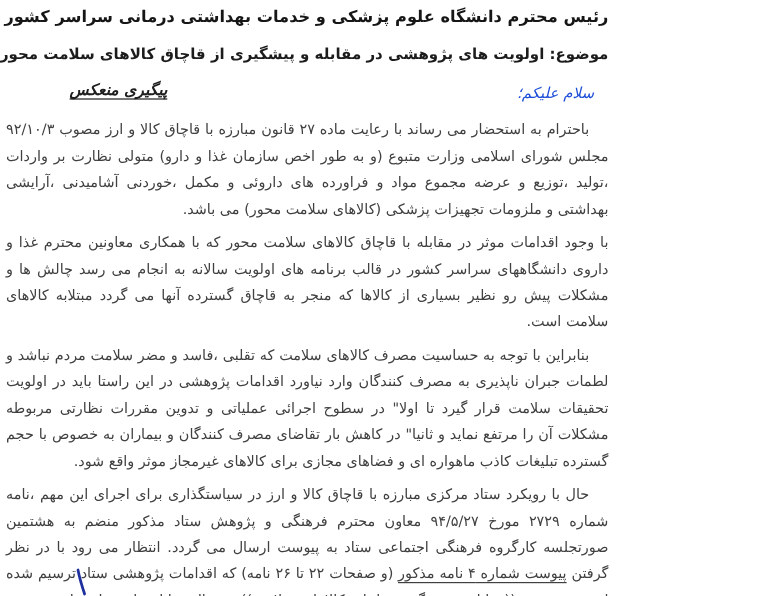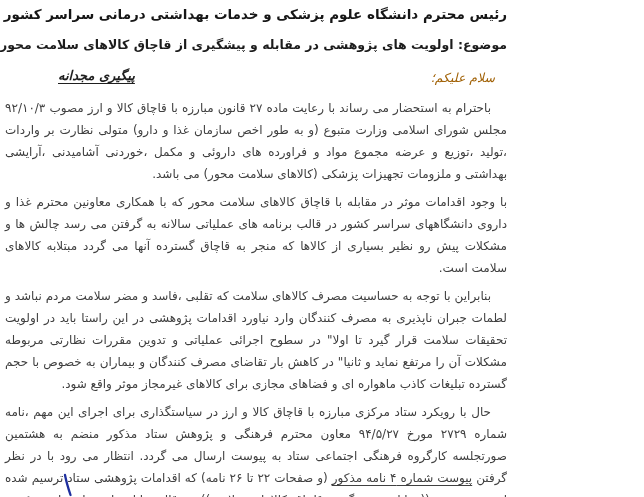--- a/index.html
+++ b/index.html
@@ -37,21 +37,21 @@
     font-weight: bold;
     color: #1c1c1c;
     white-space: nowrap;
   }
   .salutation {
     position: absolute;
     top: 70px;
     right: 17px;
     font-size: 12.5px;
     font-style: italic;
-    color: #a16207;
+    color: #1d4ed8;
   }
   .followup-note {
     position: absolute;
     top: 68px;
     left: 58px;
     font-size: 13px;
     font-style: italic;
     font-weight: bold;
     text-decoration: underline;
     text-underline-offset: 3px;
@@ -90,25 +90,25 @@
 <body>
 
 <div class="page">
 
   <div class="recipient-title">رئیس محترم دانشگاه علوم پزشکی و خدمات بهداشتی درمانی سراسر کشور</div>
 
   <div class="subject-line">موضوع: اولویت های پژوهشی در مقابله و پیشگیری از قاچاق کالاهای سلامت محور</div>
 
   <div class="salutation">سلام علیکم؛</div>
 
-  <div class="followup-note">پیگیری مجدانه</div>
+  <div class="followup-note">پیگیری منعکس</div>
 
   <div class="letter-body">
     <p class="indent">باحترام به استحضار می رساند با رعایت ماده ۲۷ قانون مبارزه با قاچاق کالا و ارز مصوب ۹۲/۱۰/۳ مجلس شورای اسلامی وزارت متبوع (و به طور اخص سازمان غذا و دارو) متولی نظارت بر واردات ،تولید ،توزیع و عرضه مجموع مواد و فراورده های داروئی و مکمل ،خوردنی آشامیدنی ،آرایشی بهداشتی و ملزومات تجهیزات پزشکی (کالاهای سلامت محور) می باشد.</p>
-    <p>با وجود اقدامات موثر در مقابله با قاچاق کالاهای سلامت محور که با همکاری معاونین محترم غذا و داروی دانشگاههای سراسر کشور در قالب برنامه های عملیاتی سالانه به گرفتن می رسد چالش ها و مشکلات پیش رو نظیر بسیاری از کالاها که منجر به قاچاق گسترده آنها می گردد مبتلابه کالاهای سلامت است.</p>
+    <p>با وجود اقدامات موثر در مقابله با قاچاق کالاهای سلامت محور که با همکاری معاونین محترم غذا و داروی دانشگاههای سراسر کشور در قالب برنامه های اولویت سالانه به انجام می رسد چالش ها و مشکلات پیش رو نظیر بسیاری از کالاها که منجر به قاچاق گسترده آنها می گردد مبتلابه کالاهای سلامت است.</p>
     <p class="indent">بنابراین با توجه به حساسیت مصرف کالاهای سلامت که تقلبی ،فاسد و مضر سلامت مردم نباشد و لطمات جبران ناپذیری به مصرف کنندگان وارد نیاورد اقدامات پژوهشی در این راستا باید در اولویت تحقیقات سلامت قرار گیرد تا اولا" در سطوح اجرائی عملیاتی و تدوین مقررات نظارتی مربوطه مشکلات آن را مرتفع نماید و ثانیا" در کاهش بار تقاضای مصرف کنندگان و بیماران به خصوص با حجم گسترده تبلیغات کاذب ماهواره ای و فضاهای مجازی برای کالاهای غیرمجاز موثر واقع شود.</p>
     <p class="indent"><span>حال با رویکرد ستاد مرکزی مبارزه با قاچاق کالا و ارز در سیاستگذاری برای اجرای این مهم ،نامه شماره ۲۷۲۹ مورخ ۹۴/۵/۲۷ معاون محترم فرهنگی و پژوهش ستاد مذکور منضم به هشتمین صورتجلسه کارگروه فرهنگی اجتماعی ستاد به پیوست ارسال می گردد. انتظار می رود با در نظر گرفتن </span><span class="u">پیوست شماره ۴ نامه مذکور</span><span> (و صفحات ۲۲ تا ۲۶ نامه) که اقدامات پژوهشی ستاد ترسیم شده است ،موضوع ((مقابله و پیشگیری قاچاق کالاهای سلامت)) در قالب پایان نامه های دانشجوئی و پژوهش های متمرکز دانشگاهی در اولویت قرار گیرد و نتایج آن در قالب مقاله و کتاب منتشر گردیده و حتی المقدور جهت سیاستگذاری و برنامه ریزی آتی در حوزه غذا و دارو به این سازمان منعکس فرمایند.</span></p>
   </div>
 
   <svg class="pen-mark" viewBox="0 0 22 24">
     <path d="M8 2 Q9.5 10 13.5 22" fill="none" stroke="#1e2f9e" stroke-width="2.3" stroke-linecap="round"></path>
   </svg>
 
 </div>
 

